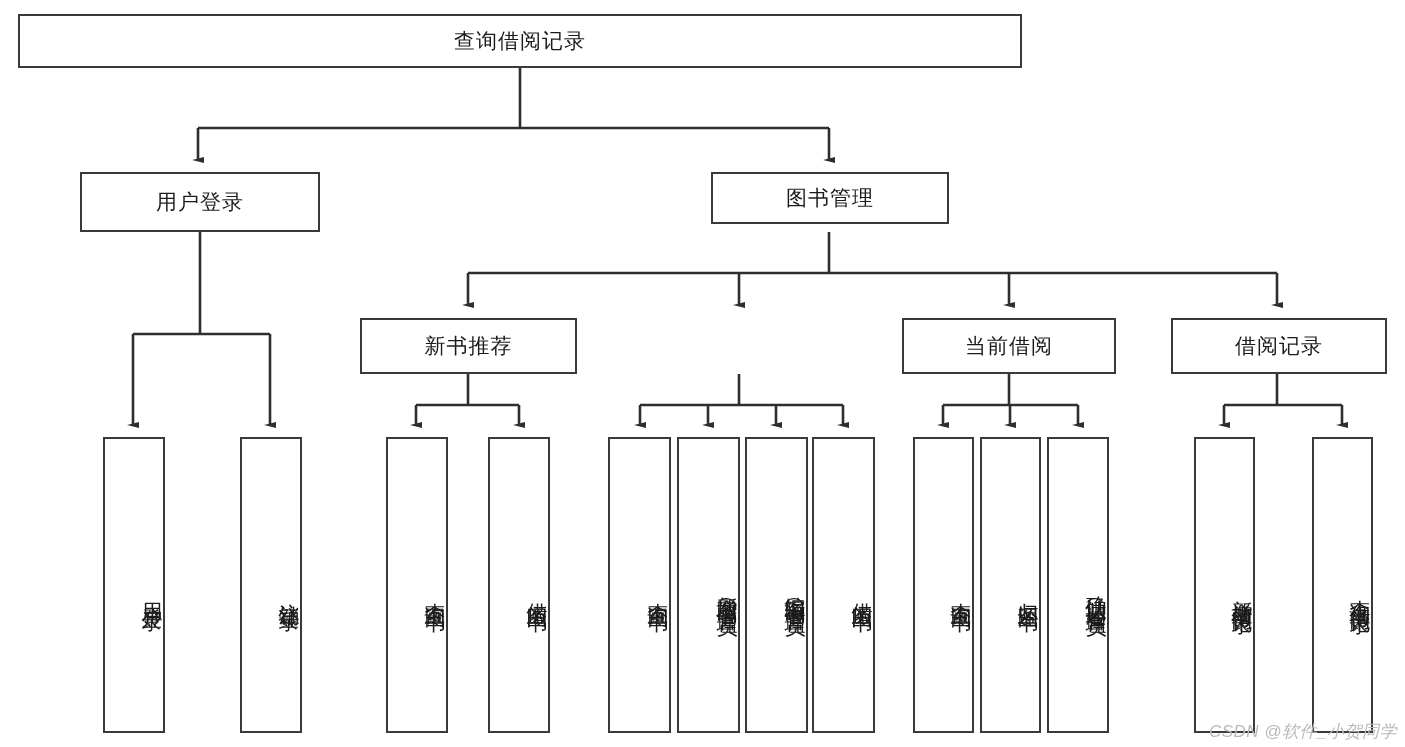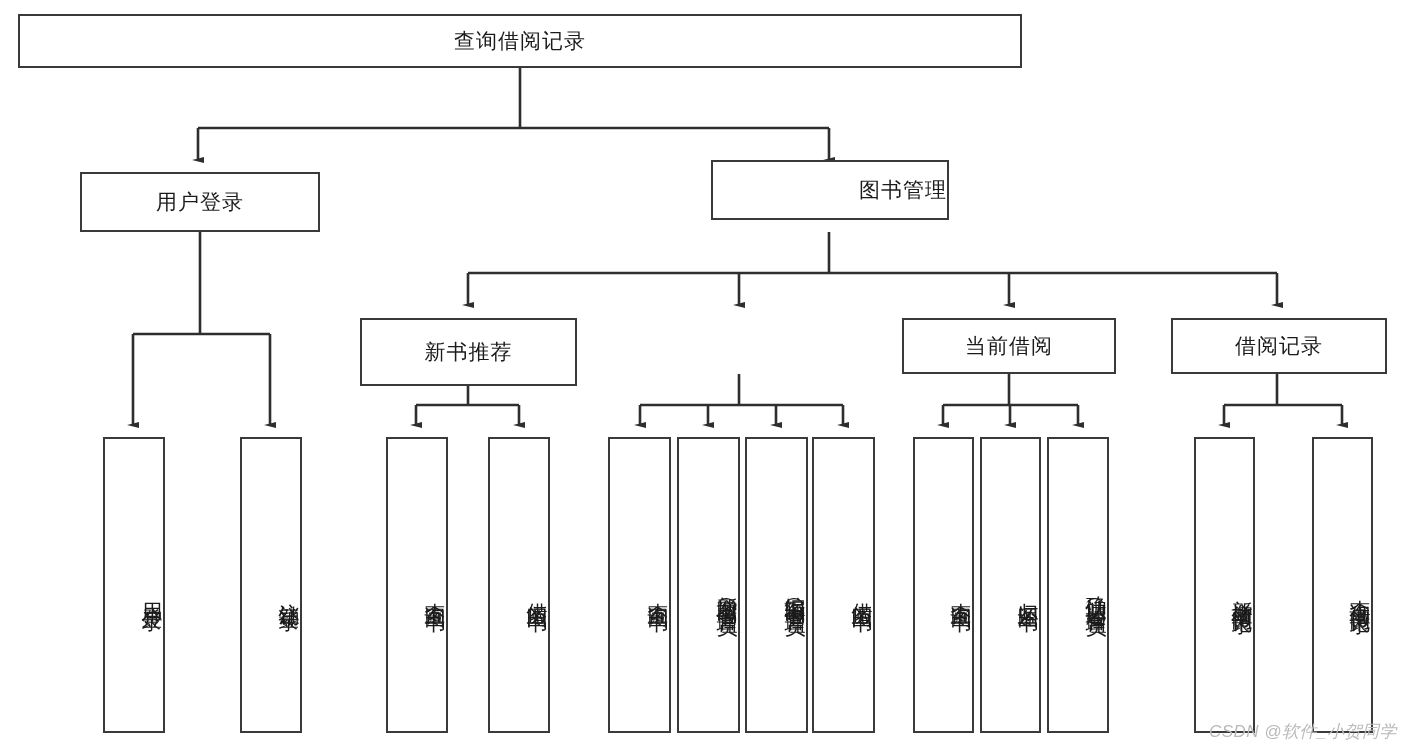--- a/index.html
+++ b/index.html
@@ -123,25 +123,25 @@
     </g>
   </svg>
 
   <div class="node horiz" style="left:18px; top:14px; width:1004px; height:54px;">
     <span>查询借阅记录</span>
   </div>
 
   <div class="node horiz" style="left:80px; top:172px; width:240px; height:60px;">
     <span>用户登录</span>
   </div>
-  <div class="node horiz" style="left:711px; top:160px; width:238px; height:60px;justify-content:flex-end;">
+  <div class="node horiz" style="left:711px; top:172px; width:238px; height:52px;">
     <span>图书管理</span>
   </div>
 
-  <div class="node horiz" style="left:360px; top:318px; width:217px; height:68px;">
+  <div class="node horiz" style="left:360px; top:318px; width:217px; height:56px;">
     <span>新书推荐</span>
   </div>
   <div class="node horiz" style="left:902px; top:318px; width:214px; height:56px;">
     <span>当前借阅</span>
   </div>
   <div class="node horiz" style="left:1171px; top:318px; width:216px; height:56px;text-align:center;">
     <span>借阅记录</span>
   </div>
 
   <div class="node vert" style="left:103px; top:437px; width:62px; height:296px;">

